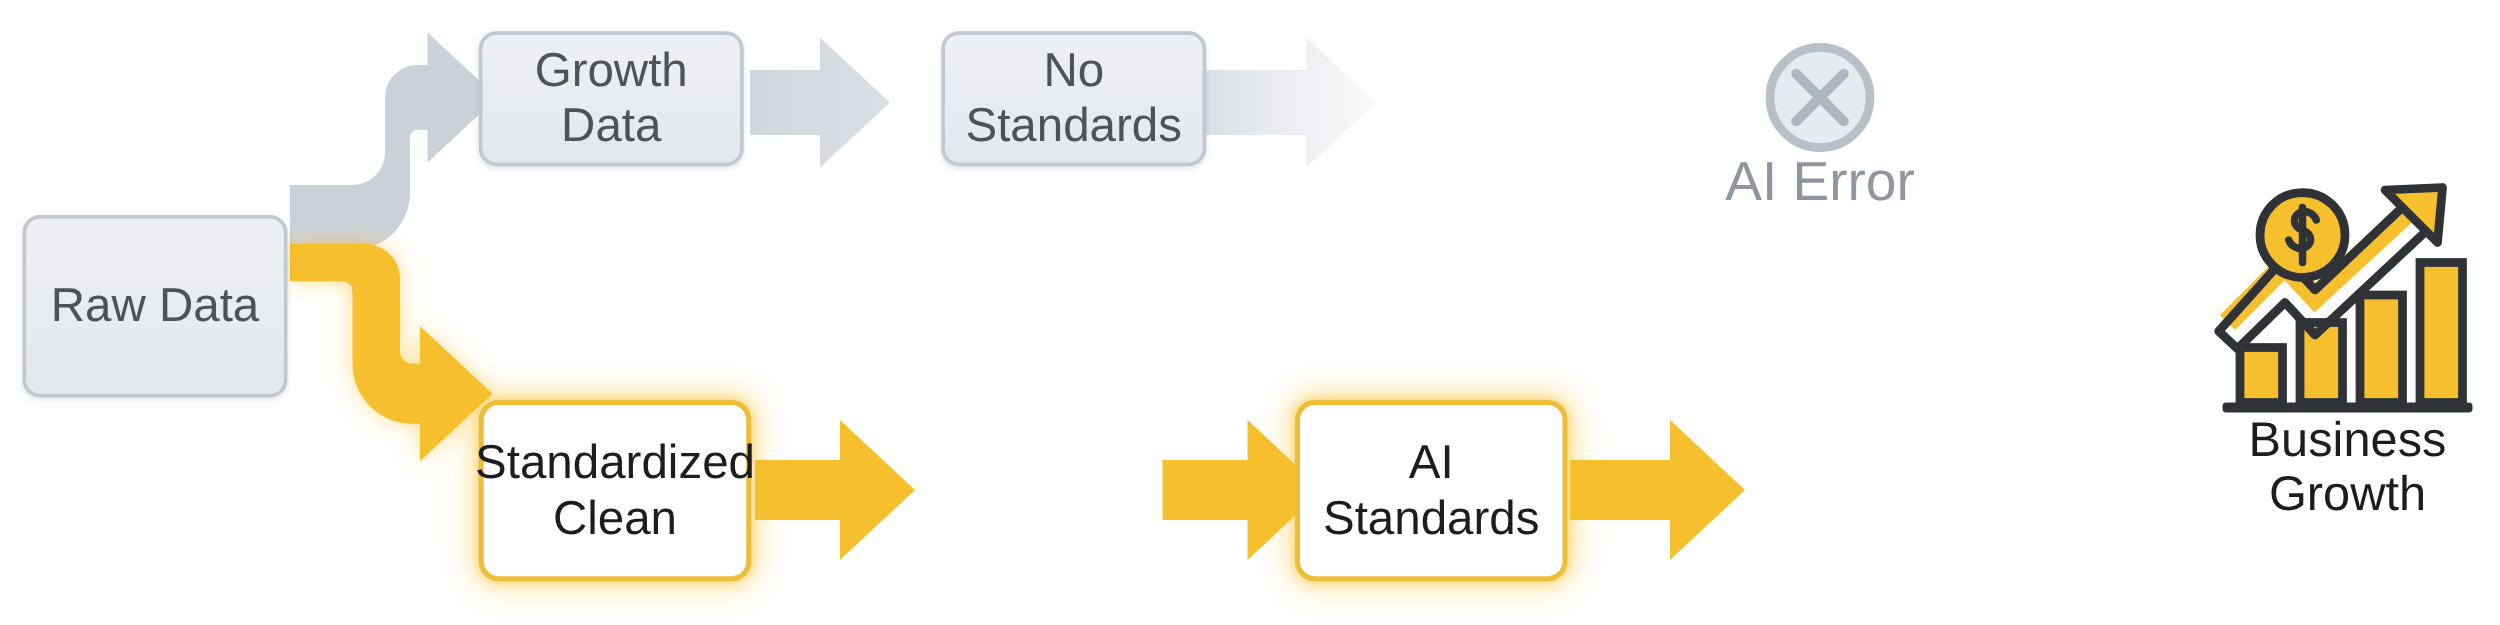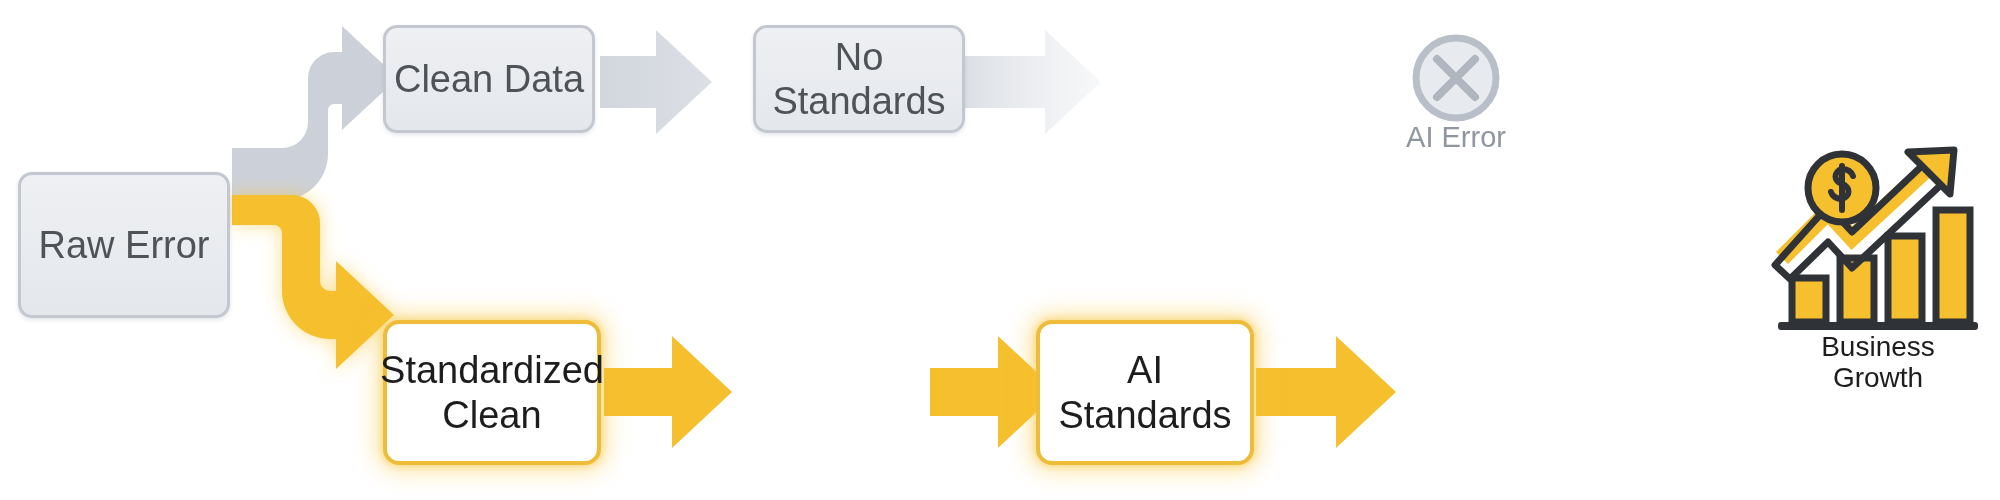--- a/index.html
+++ b/index.html
@@ -66,26 +66,26 @@
     align-items: center;
     justify-content: flex-start;
   }
   .endpoint-label {
     text-align: center;
     white-space: pre-line;
     line-height: 1.1;
   }
   #error-endpoint .endpoint-label {
     color: #9096a0;
-    font-size: 29px;
+    font-size: 44px;
     margin-top: 4px;
   }
   #growth-endpoint .endpoint-label {
     color: #1d1d1d;
-    font-size: 28px;
+    font-size: 39px;
     margin-top: 2px;
   }
 </style>
 </head>
 <body>
 
 <div id="stage">
 
   <svg id="flow-svg" viewBox="0 0 2000 500" xmlns="http://www.w3.org/2000/svg">
     <defs>
@@ -174,23 +174,23 @@
 
       <path d="M1775,265 L1828,206 L1852,232 L1926,162 L1944,182 L1852,268 L1828,242 L1790,279 Z" fill="none" stroke="#2f3337" stroke-width="7" stroke-linejoin="round"></path>
 
       <path d="M1908,152 L1954,150 L1950,194 Z" fill="#f5bf2e" stroke="#2f3337" stroke-width="7" stroke-linejoin="round"></path>
 
       <circle cx="1842" cy="188" r="34" fill="#f5bf2e" stroke="#2f3337" stroke-width="7"></circle>
       <path d="M1842,166 v44 M1853,176 a11,9 0 0 0 -11,-7 a10,8 0 0 0 0,15 a10,8 0 0 1 0,15 a11,9 0 0 1 -11,-7" fill="none" stroke="#2f3337" stroke-width="6" stroke-linecap="round"></path>
     </g>
   </svg>
 
-  <div class="node node-gray node-start" style="left:18px; top:172px; width:212px; height:146px;">Raw Error</div>
-
-  <div class="node node-gray" style="left:383px; top:25px; width:212px; height:108px;">Clean Data</div>
+  <div class="node node-gray node-start" style="left:18px; top:172px; width:212px; height:146px;">Raw Data</div>
+
+  <div class="node node-gray" style="left:383px; top:25px; width:212px; height:108px;">Growth Data</div>
 
   <div class="node node-gray" style="left:709px; top:25px; width:212px; height:108px;margin-left:44px;">No
 Standards</div>
 
   <div class="node node-amber" style="left:383px; top:320px; width:218px; height:145px;">Standardized
 Clean</div>
 
 
   <div class="node node-amber" style="left:1036px; top:320px; width:218px; height:145px;">AI Standards</div>
 

